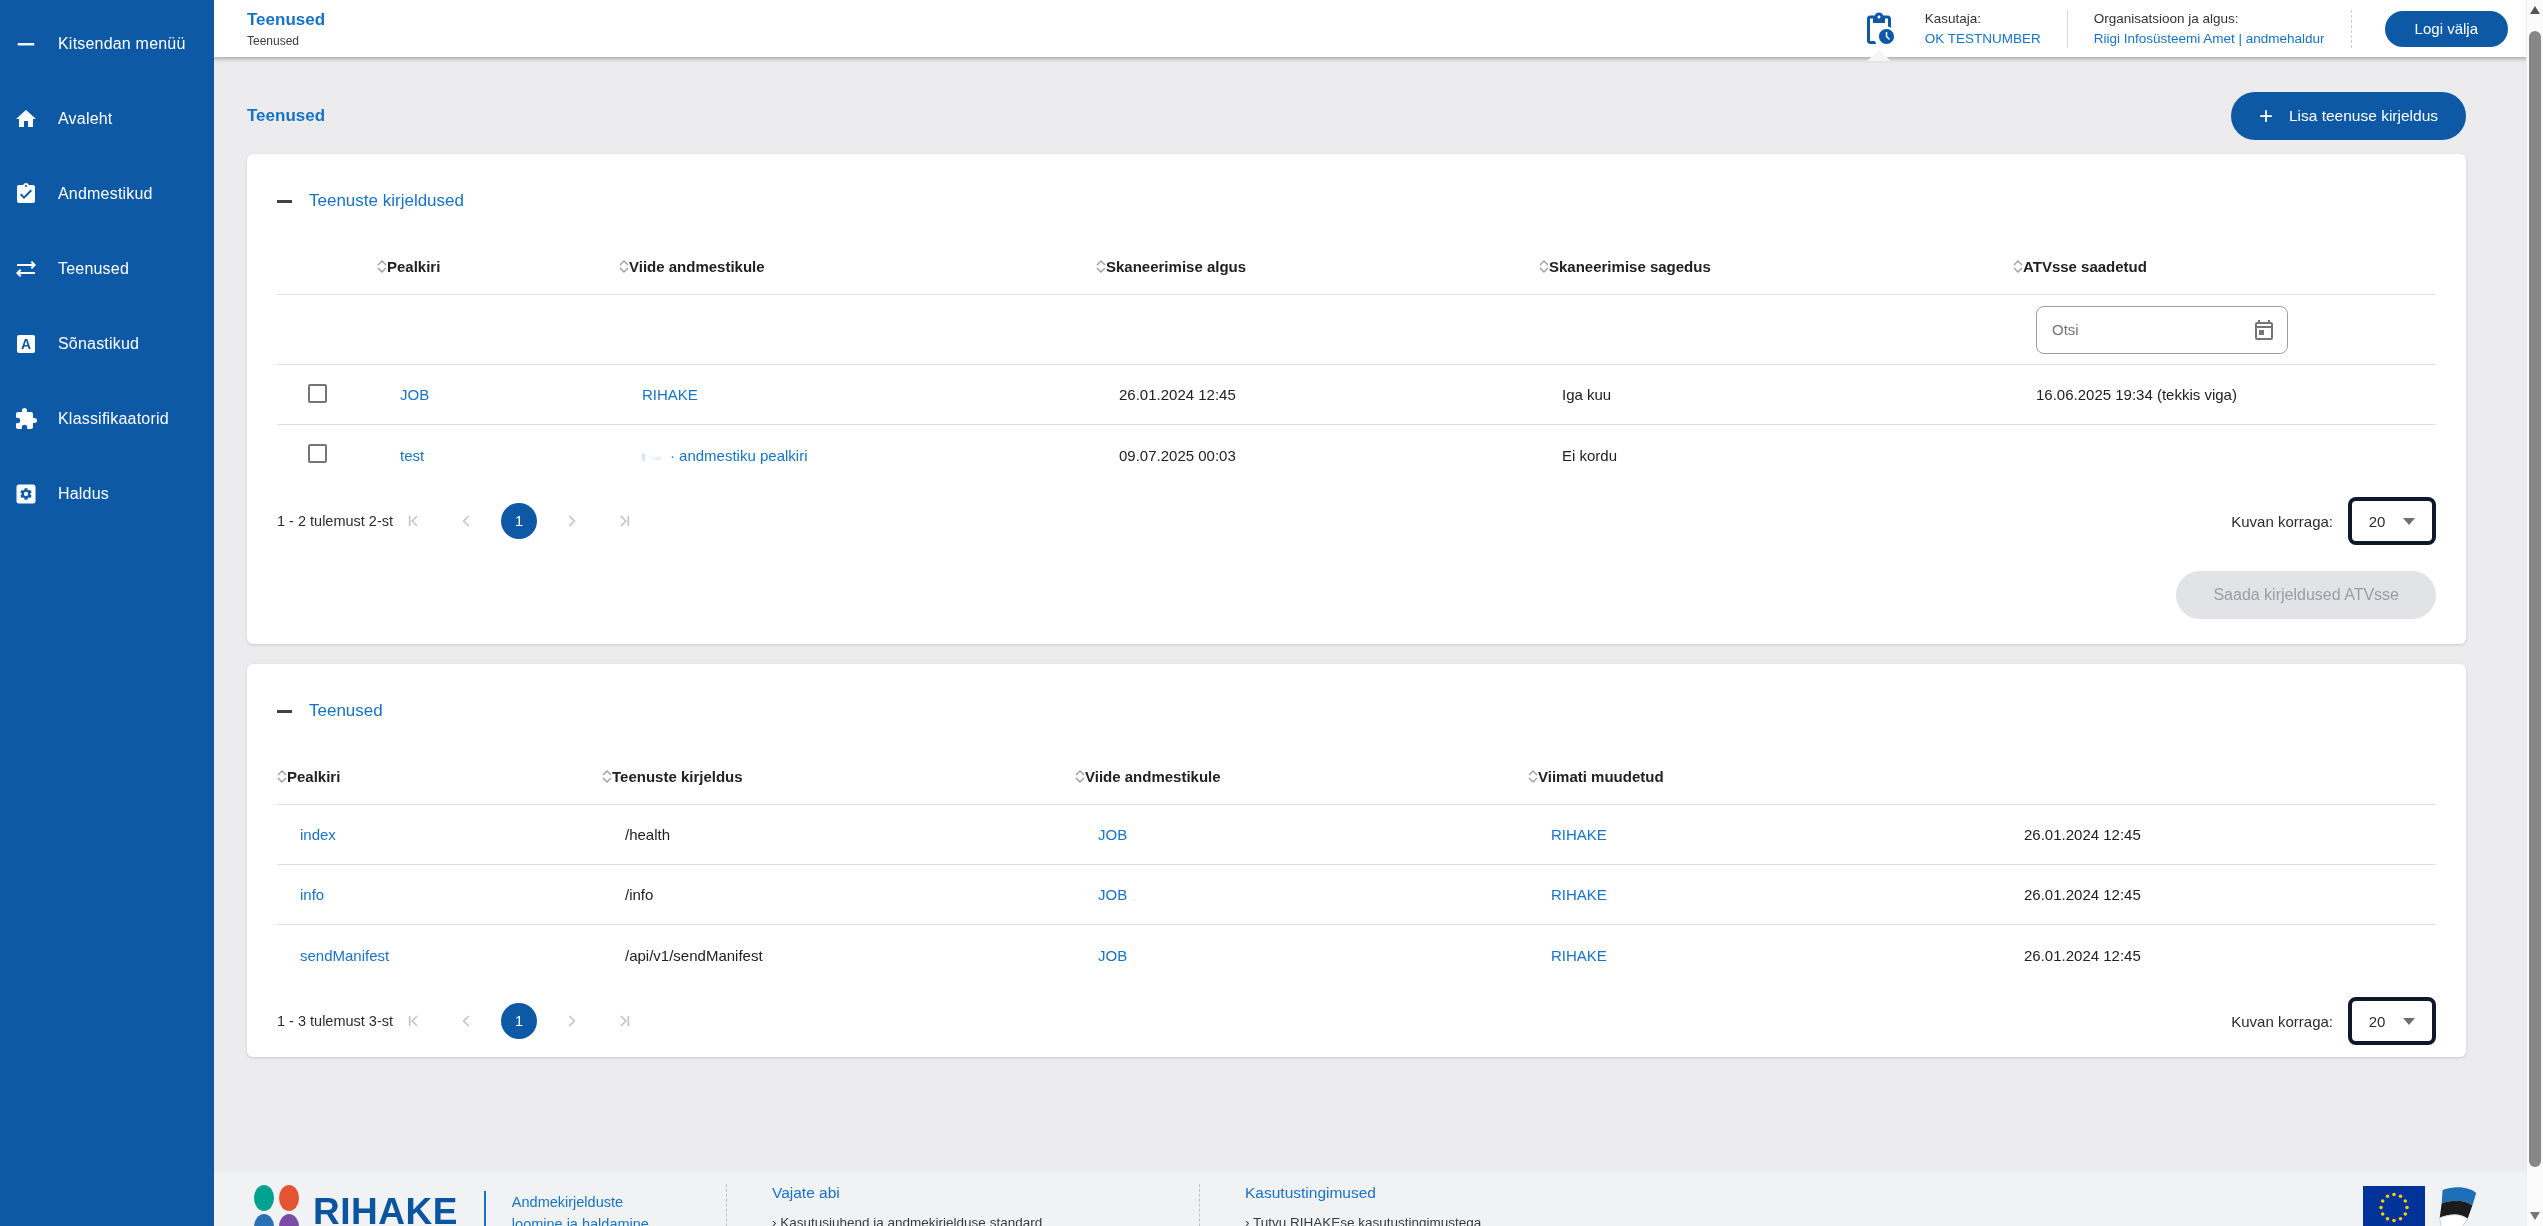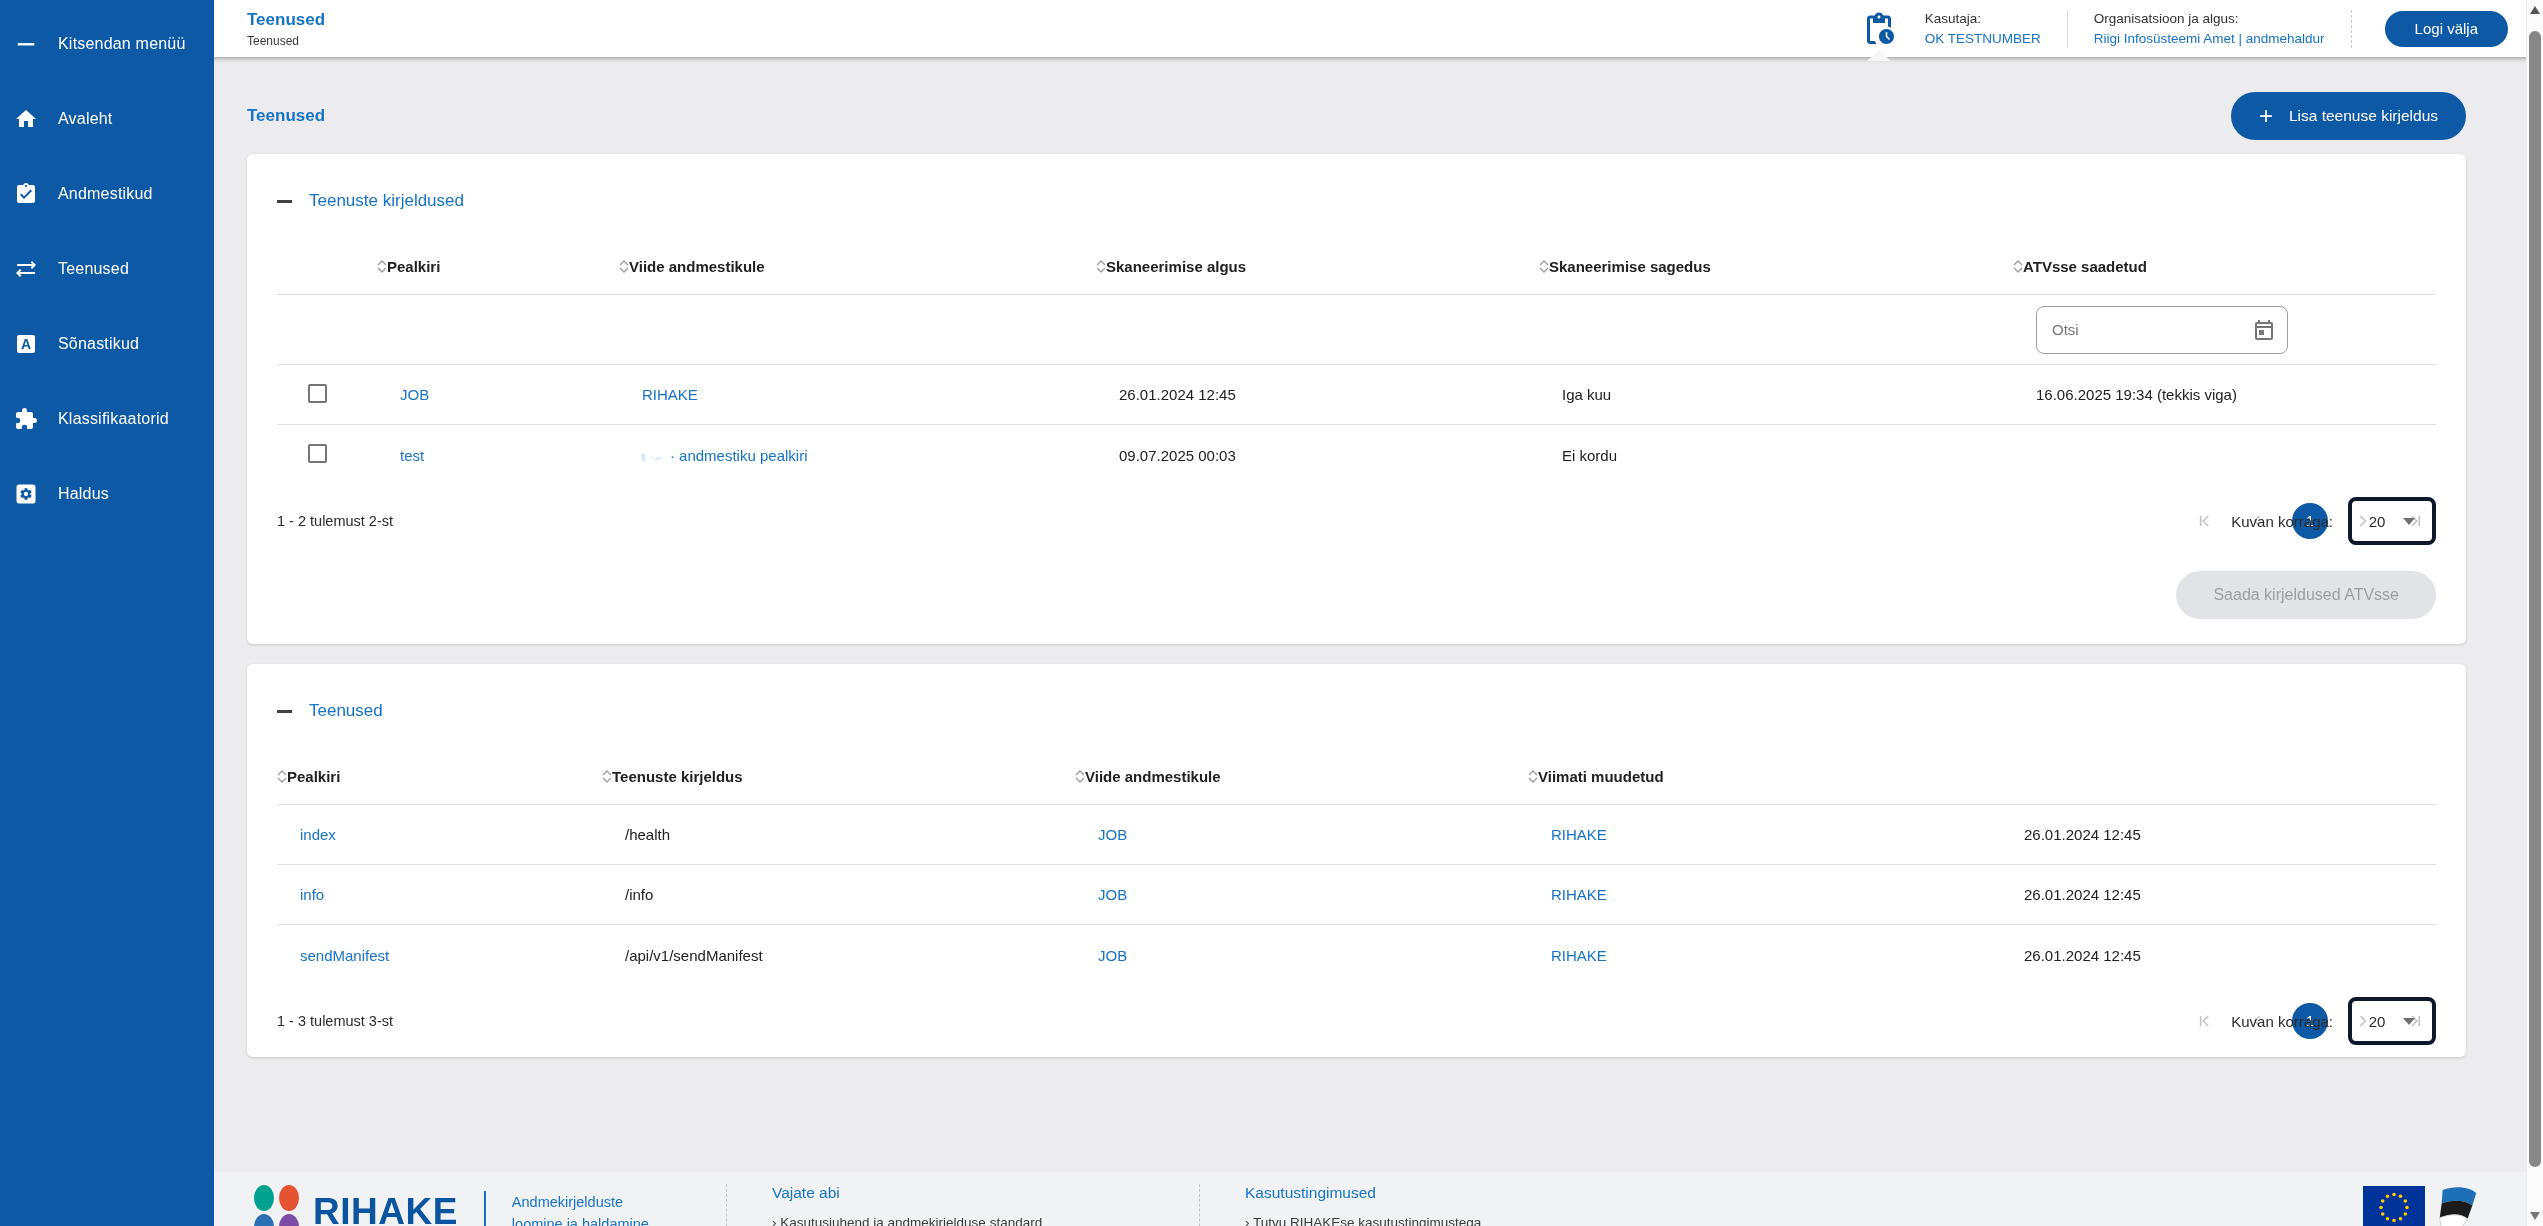--- a/index.html
+++ b/index.html
@@ -60,21 +60,21 @@
   .td a, .lk{color:var(--link); text-decoration:none; cursor:pointer;}
   .searchrow{height:70px; align-items:center; border-bottom:1px solid var(--border);}
   .search-box{position:relative; width:252px; height:48px;}
   .search-box input{width:100%; height:100%; border:1px solid #9e9e9e; border-radius:8px; padding:0 44px 0 15px;
       font-size:15px; font-family:inherit; color:var(--text); outline:none; background:#fff;}
   .search-box input::placeholder{color:#757575;}
   .search-box .cal{position:absolute; right:12px; top:12px; cursor:pointer;}
   .cb{appearance:none; width:19px; height:19px; border:2px solid #757575; border-radius:2px; margin-left:31px; cursor:pointer; background:#fff;}
   .faint{filter:blur(1.3px); opacity:.55; font-size:11px; letter-spacing:1px; margin-right:8px;}
 
-  .pagi{position:relative; height:72px; display:flex; align-items:center; justify-content:space-between; gap:28px; font-size:14.5px; color:#2b2b2b;}
+  .pagi{position:relative; height:72px; display:flex; align-items:center; justify-content:flex-start; font-size:14.5px; color:#2b2b2b;}
   .pg-btns{display:flex; align-items:center; gap:14px;}
   .pg-nav{width:40px; height:40px; display:flex; align-items:center; justify-content:center; color:#c4c4c4; cursor:default;}
   .pg-num{width:36px; height:36px; border-radius:50%; background:var(--accent); color:#fff; display:flex; align-items:center; justify-content:center; font-size:14.5px; cursor:pointer;}
   .per-page{position:absolute; right:0; display:flex; align-items:center; gap:15px; font-size:15px;}
   .pp-select{width:88px; height:48px; border:4px solid #0f172a; border-radius:8px; display:flex; align-items:center; justify-content:center; gap:18px; cursor:pointer; font-size:15px;}
   .pp-arrow{width:0; height:0; border-left:6px solid transparent; border-right:6px solid transparent; border-top:7px solid #6f6f6f;}
 
   .card-actions{display:flex; justify-content:flex-end; padding:14px 0 25px;}
   .disabled-btn{height:48px; padding:0 37px; border:none; border-radius:24px; background:var(--disabled-bg);
       color:var(--disabled-text); font-size:16px; font-family:inherit; cursor:default;}

